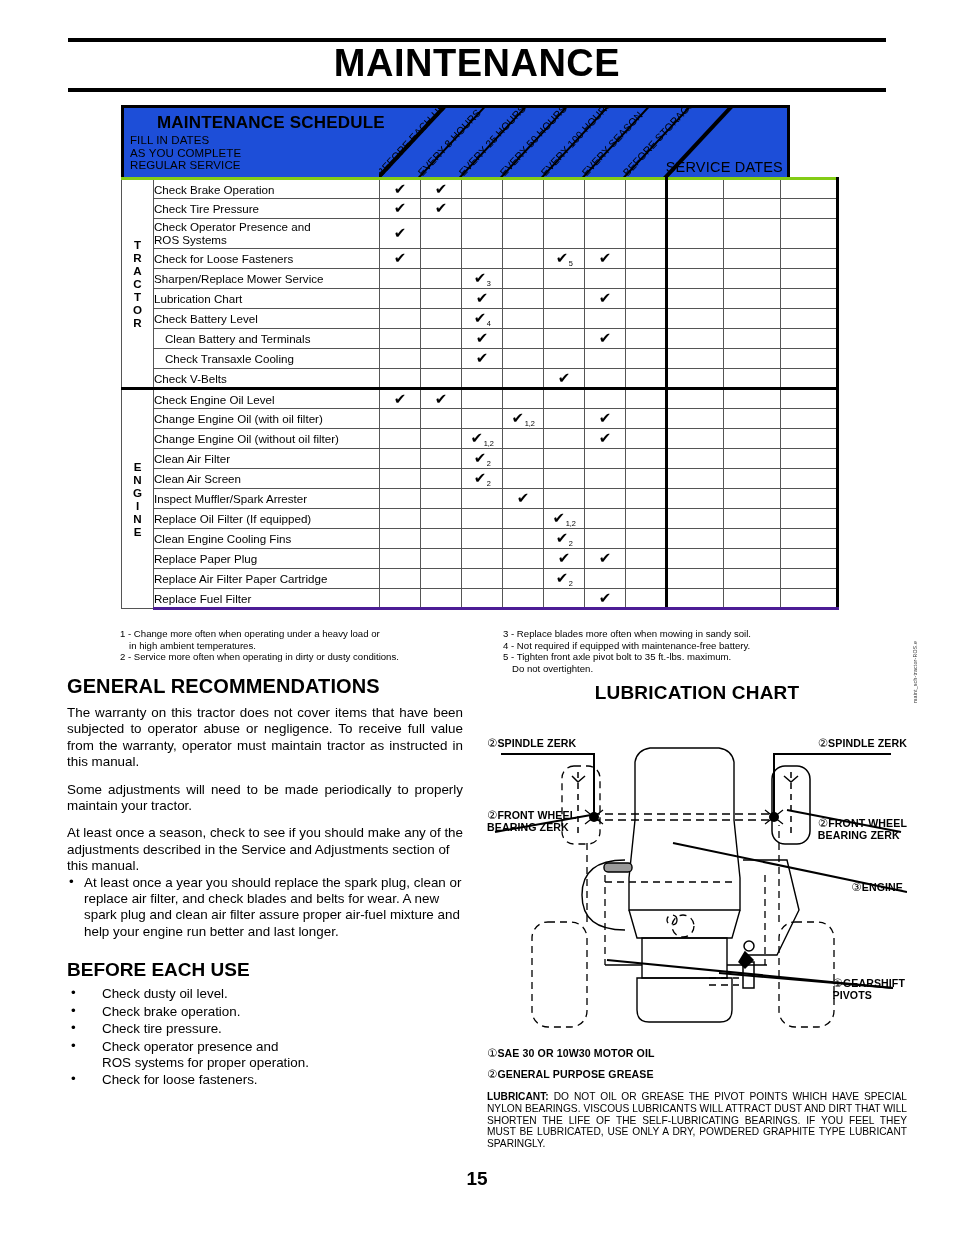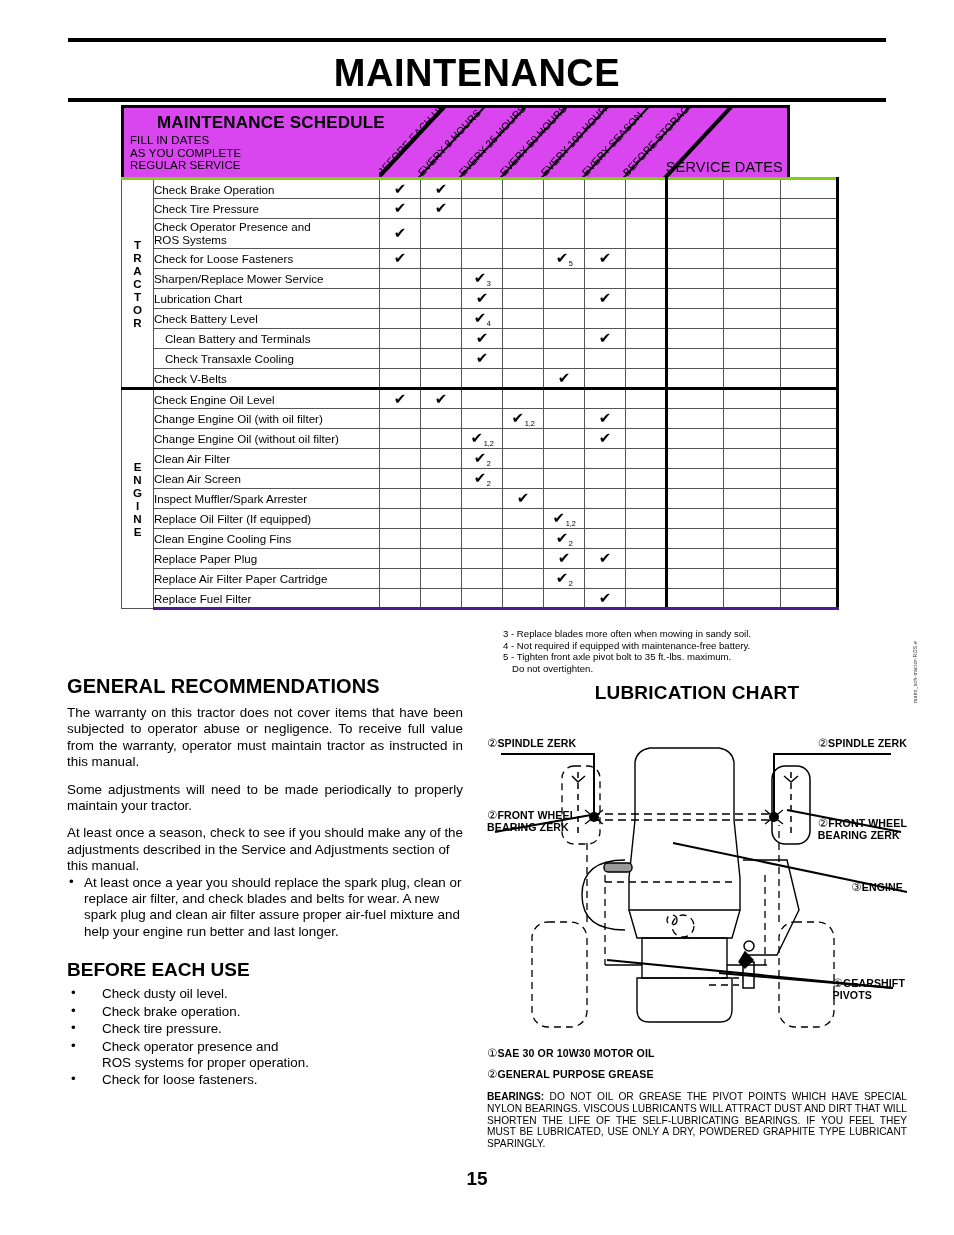--- a/index.html
+++ b/index.html
@@ -12,32 +12,32 @@
     position: relative;
     overflow: hidden;
   }
   .page { position: relative; width: 954px; height: 1235px; }
 
   
   .hdr { position:absolute; left:68px; top:38px; width:818px; }
   .hdr .rule-top { border-top: 4px solid #000; }
   .hdr .rule-bot { border-top: 4px solid #000; }
   .hdr h1 {
-    margin:0; padding:12px 0 4px 0;
+    margin:0; padding:2px 0 4px 0;
     text-align:center;
     font-size:38px; font-weight:bold; letter-spacing:0.5px;
     line-height:1.05;
   }
 
   
   .sched-wrap { position:absolute; left:121px; top:105px; width:669px; }
   .sched-title-box {
     border: 3px solid #000; border-bottom:none;
     height: 72px; position:relative; overflow:hidden;
-    background:#d946ef;
+    background:#1d4ed8;
   }
   .sched-title {
     position:absolute; left:33px; top:5px;
     font-size:17px; font-weight:bold; letter-spacing:0.2px;
   }
   .sched-sub {
     position:absolute; left:6px; top:26px;
     font-size:11.5px; line-height:12.6px; letter-spacing:0.1px;
   }
   
@@ -455,20 +455,25 @@
             <td class="chk last"></td>
             <td class="sd"></td>
             <td class="sd"></td>
             <td class="sd edge"></td>
           </tr>
         </tbody>
     </table>
     <div class="sidecode">maint_sch-tractor-ROS.e</div>
   </div>
 
+  <div class="fn left">
+      <p>1 - Change more often when operating under a heavy load or</p>
+      <p class="ind">in high ambient temperatures.</p>
+      <p>2 - Service more often when operating in dirty or dusty conditions.</p>
+    </div>
   <div class="fn right">
       <p>3 - Replace blades more often when mowing in sandy soil.</p>
       <p>4 - Not required if equipped with maintenance-free battery.</p>
       <p>5 - Tighten front axle pivot bolt to 35 ft.-lbs. maximum.</p>
       <p class="ind">Do not overtighten.</p>
     </div>
 
   <div class="colL">
     <h2 class="sec">GENERAL RECOMMENDATIONS</h2>
     <p class="just">The warranty on this tractor does not cover items that have been subjected to operator abuse or negligence. To receive full value from the warranty, operator must maintain tractor as instructed in this manual.</p>
@@ -580,18 +585,18 @@
         <span class="circnum">①</span><span>GEARSHIFT</span><br><span>PIVOTS</span>
       </div>
     </div>
 
     <div class="legend">
         <div><span class="circnum">①</span><span>SAE 30 OR 10W30 MOTOR OIL</span></div>
         <div><span class="circnum">②</span><span>GENERAL PURPOSE GREASE</span></div>
       </div>
 
     <div class="important">
-      <b>BEARINGS:</b><span> DO NOT OIL OR GREASE THE PIVOT POINTS WHICH HAVE SPECIAL NYLON BEARINGS.  VISCOUS LUBRICANTS WILL ATTRACT DUST AND DIRT THAT WILL SHORTEN THE LIFE OF THE SELF-LUBRICATING BEARINGS.  IF YOU FEEL THEY MUST BE LUBRICATED, USE ONLY A DRY, POWDERED GRAPHITE TYPE LUBRICANT SPARINGLY.</span>
+      <b>LUBRICANT:</b><span> DO NOT OIL OR GREASE THE PIVOT POINTS WHICH HAVE SPECIAL NYLON BEARINGS.  VISCOUS LUBRICANTS WILL ATTRACT DUST AND DIRT THAT WILL SHORTEN THE LIFE OF THE SELF-LUBRICATING BEARINGS.  IF YOU FEEL THEY MUST BE LUBRICATED, USE ONLY A DRY, POWDERED GRAPHITE TYPE LUBRICANT SPARINGLY.</span>
     </div>
   </div>
 
   <div class="pageno">15</div>
 </div>
 
 </body></html>

